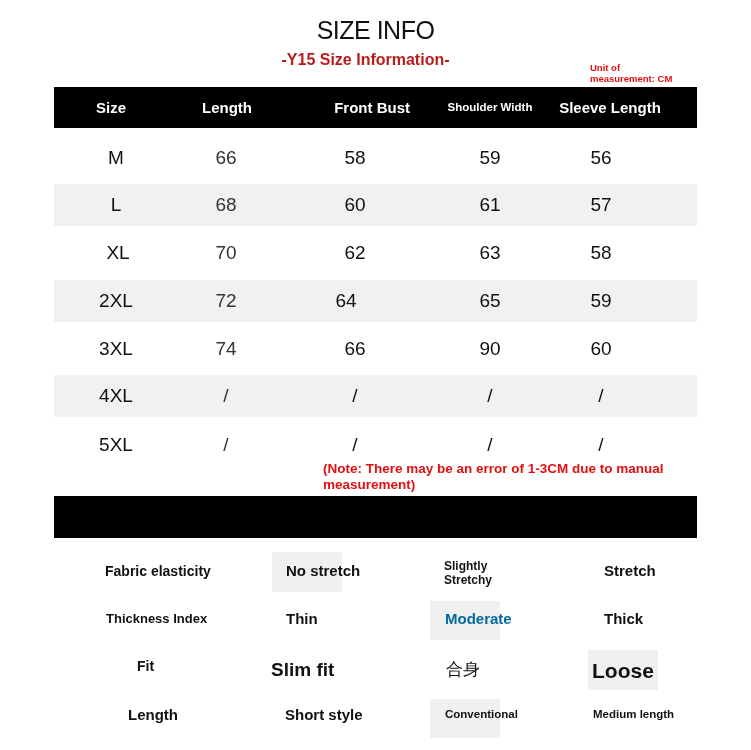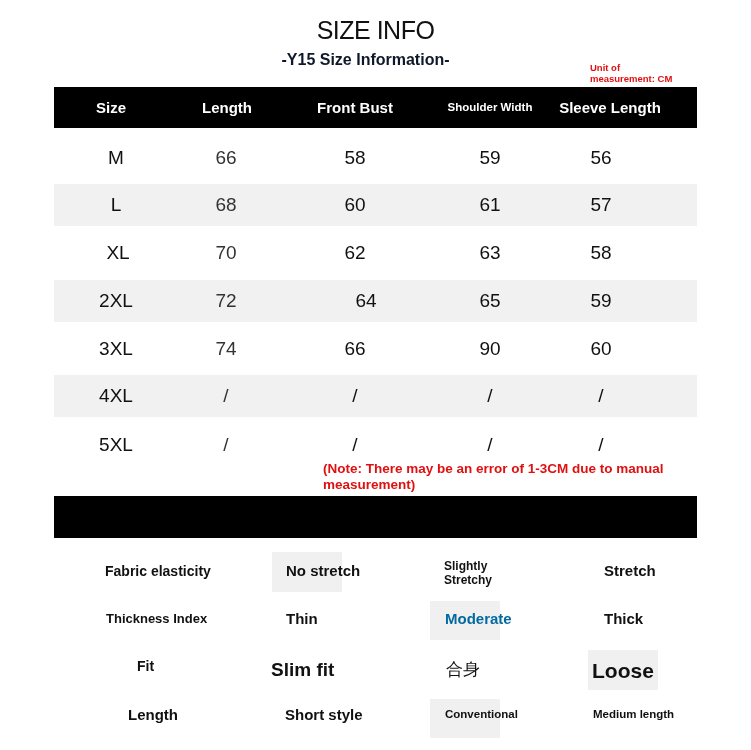--- a/index.html
+++ b/index.html
@@ -1,19 +1,19 @@
 <!DOCTYPE html>
 <html><head>
 <meta charset="utf-8">
 <style>
   html,body{margin:0;padding:0;background:#fff;}
   body{width:751px;height:750px;position:relative;overflow:hidden;font-family:"DejaVu Sans","Liberation Sans",sans-serif;color:#111;}
   .abs{position:absolute;}
   .title{left:0;width:751px;top:16px;text-align:center;font-size:25px;font-family:"Liberation Sans",sans-serif;font-weight:400;letter-spacing:-0.5px;color:#111;}
-  .subtitle{left:0;width:731px;top:51px;text-align:center;font-size:16px;font-weight:bold;font-family:"Liberation Sans",sans-serif;color:#0f172a;}
+  .subtitle{left:0;width:731px;top:51px;text-align:center;font-size:16px;font-weight:bold;font-family:"Liberation Sans",sans-serif;color:#b91c1c;}
   .unit{left:590px;top:62px;font-size:9.5px;line-height:11px;color:#e01010;font-weight:bold;font-family:"Liberation Sans",sans-serif;}
   .thead{left:54px;top:87px;width:643px;height:41px;background:#000;}
   .th{position:absolute;top:0;height:41px;line-height:41px;color:#fff;font-weight:bold;font-size:15px;font-family:"Liberation Sans",sans-serif;text-align:center;white-space:nowrap;}
   .th.small{font-size:11.5px;}
   .row{position:absolute;left:54px;width:643px;height:40px;}
   .row.gray{background:#f1f1f1;}
   .cell{position:absolute;top:0;height:40px;line-height:40px;font-size:19px;font-family:"Liberation Sans",sans-serif;text-align:center;color:#111;}
   .cell.len{color:#333;font-weight:normal;}
   .note{left:323px;top:461px;width:400px;font-size:13.5px;line-height:16px;color:#e01010;font-weight:bold;font-family:"Liberation Sans",sans-serif;}
   .blackbar{left:54px;top:496px;width:643px;height:42px;background:#000;}
@@ -26,21 +26,21 @@
 <div class="abs title">SIZE INFO</div>
 <div class="abs subtitle">-Y15 Size Information-</div>
 <div class="abs unit">
   <div>Unit of</div>
   <div>measurement: CM</div>
 </div>
 
 <div class="abs thead">
   <div class="th" style="left:12px;width:90px;">Size</div>
   <div class="th" style="left:128px;width:90px;">Length</div>
-  <div class="th" style="left:246px;width:110px;">Front Bust</div>
+  <div class="th" style="left:246px;width:110px;text-align:right;">Front Bust</div>
   <div class="th small" style="left:383px;width:106px;">Shoulder Width</div>
   <div class="th" style="left:494px;width:124px;">Sleeve Length</div>
 </div>
 
 <div class="row" style="top:138px;">
   <div class="cell" style="left:32px;width:60px;">M</div>
   <div class="cell len" style="left:142px;width:60px;">66</div>
   <div class="cell" style="left:271px;width:60px;">58</div>
   <div class="cell" style="left:406px;width:60px;">59</div>
   <div class="cell" style="left:517px;width:60px;">56</div>
@@ -55,21 +55,21 @@
 <div class="row" style="top:233px;">
   <div class="cell" style="left:34px;width:60px;">XL</div>
   <div class="cell len" style="left:142px;width:60px;">70</div>
   <div class="cell" style="left:271px;width:60px;">62</div>
   <div class="cell" style="left:406px;width:60px;">63</div>
   <div class="cell" style="left:517px;width:60px;">58</div>
 </div>
 <div class="row gray" style="top:280px;height:42px;">
   <div class="cell" style="left:32px;width:60px;height:42px;line-height:42px;">2XL</div>
   <div class="cell len" style="left:142px;width:60px;height:42px;line-height:42px;">72</div>
-  <div class="cell" style="left:282px;width:60px;height:25px;line-height:42px;">64</div>
+  <div class="cell" style="left:262px;width:60px;height:25px;line-height:42px;">64</div>
   <div class="cell" style="left:406px;width:60px;height:42px;line-height:42px;">65</div>
   <div class="cell" style="left:517px;width:60px;height:42px;line-height:42px;">59</div>
 </div>
 <div class="row" style="top:329px;">
   <div class="cell" style="left:32px;width:60px;">3XL</div>
   <div class="cell len" style="left:142px;width:60px;">74</div>
   <div class="cell" style="left:271px;width:60px;">66</div>
   <div class="cell" style="left:406px;width:60px;">90</div>
   <div class="cell" style="left:517px;width:60px;">60</div>
 </div>

